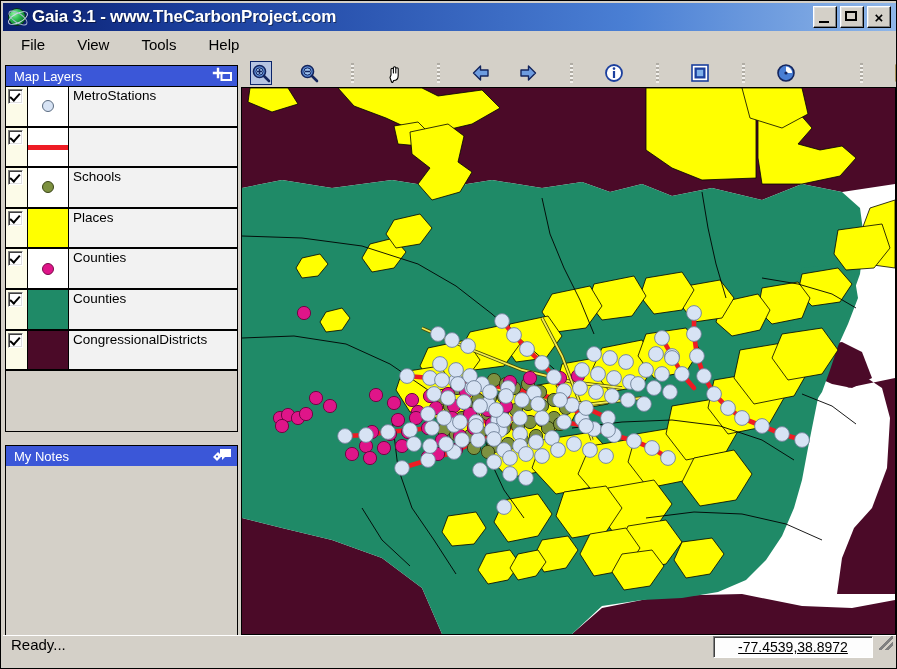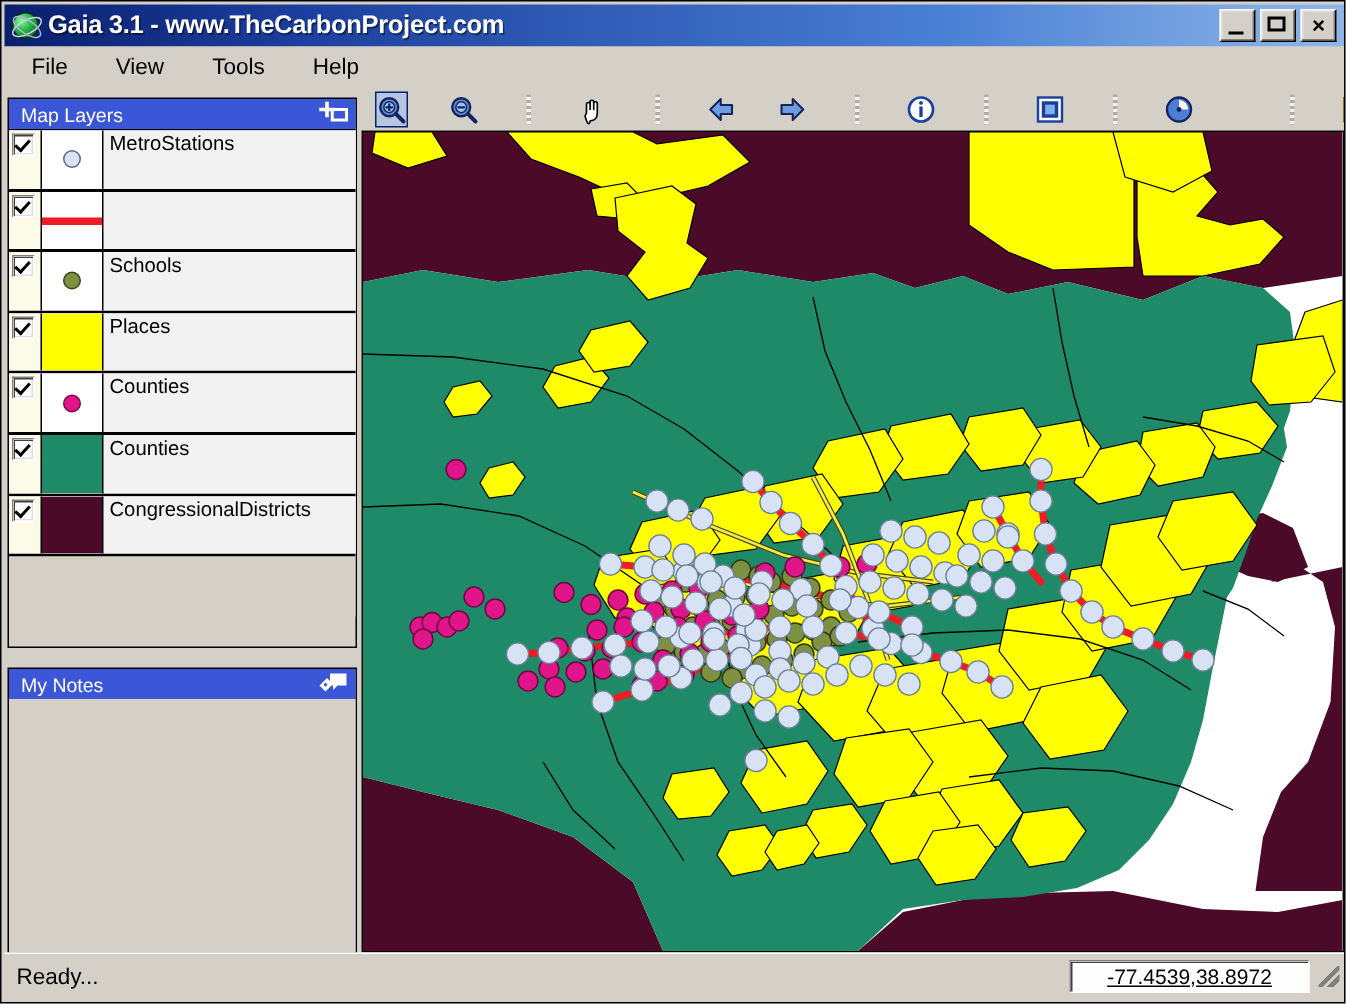--- a/index.html
+++ b/index.html
@@ -264,21 +264,20 @@
   #map-svg { display: block; }
 
   
   .statusbar {
     position: absolute;
     left: 2px; bottom: 2px;
     width: 893px; height: 31px;
     background: #d4d0c8;
     border-top: 1px solid #ffffff;
     display: flex;
-    align-items: center;
     box-sizing: border-box;
   }
   .status-text {
     font-size: 15px;
     color: #000;
     padding-left: 8px;
     white-space: nowrap;
   }
   .coord-box {
     margin-left: auto;

